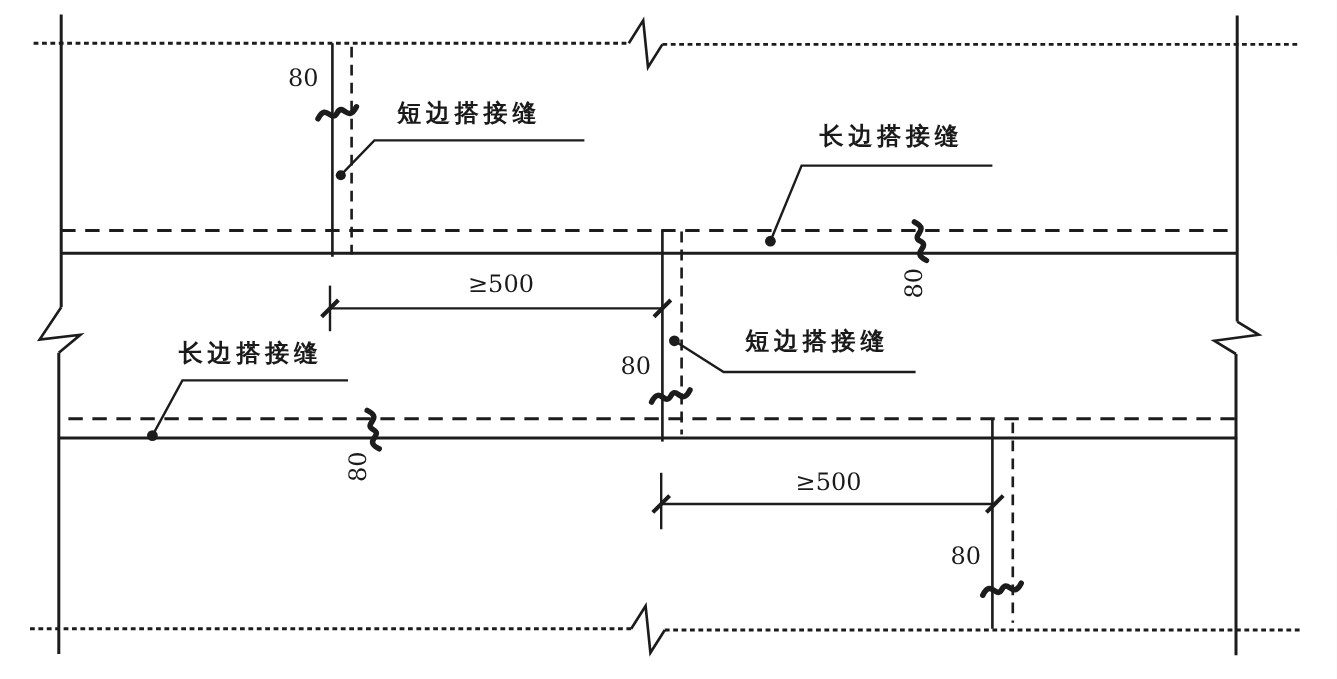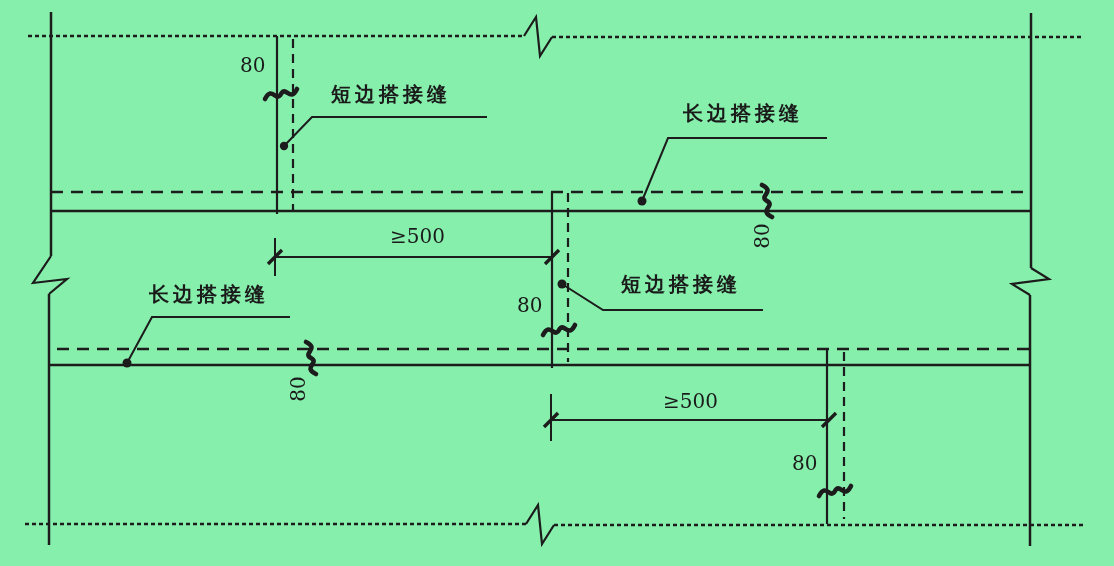--- a/index.html
+++ b/index.html
@@ -3,21 +3,21 @@
 <meta charset="utf-8">
 <style>
   html,body{margin:0;padding:0;}
   body{
     font-family:"DejaVu Serif","Liberation Serif",serif;
     background:#e9e9e9;
   }
   .canvas{
     position:relative;
     width:1114px;height:566px;
-    background:#86efac;
+    background:#ffffff;
     overflow:hidden;
   }
   .canvas svg{position:absolute;left:0;top:0;}
   .lbl{
     position:absolute;
     color:#1a1a1a;
     white-space:nowrap;
     line-height:1;
     user-select:none;
   }

